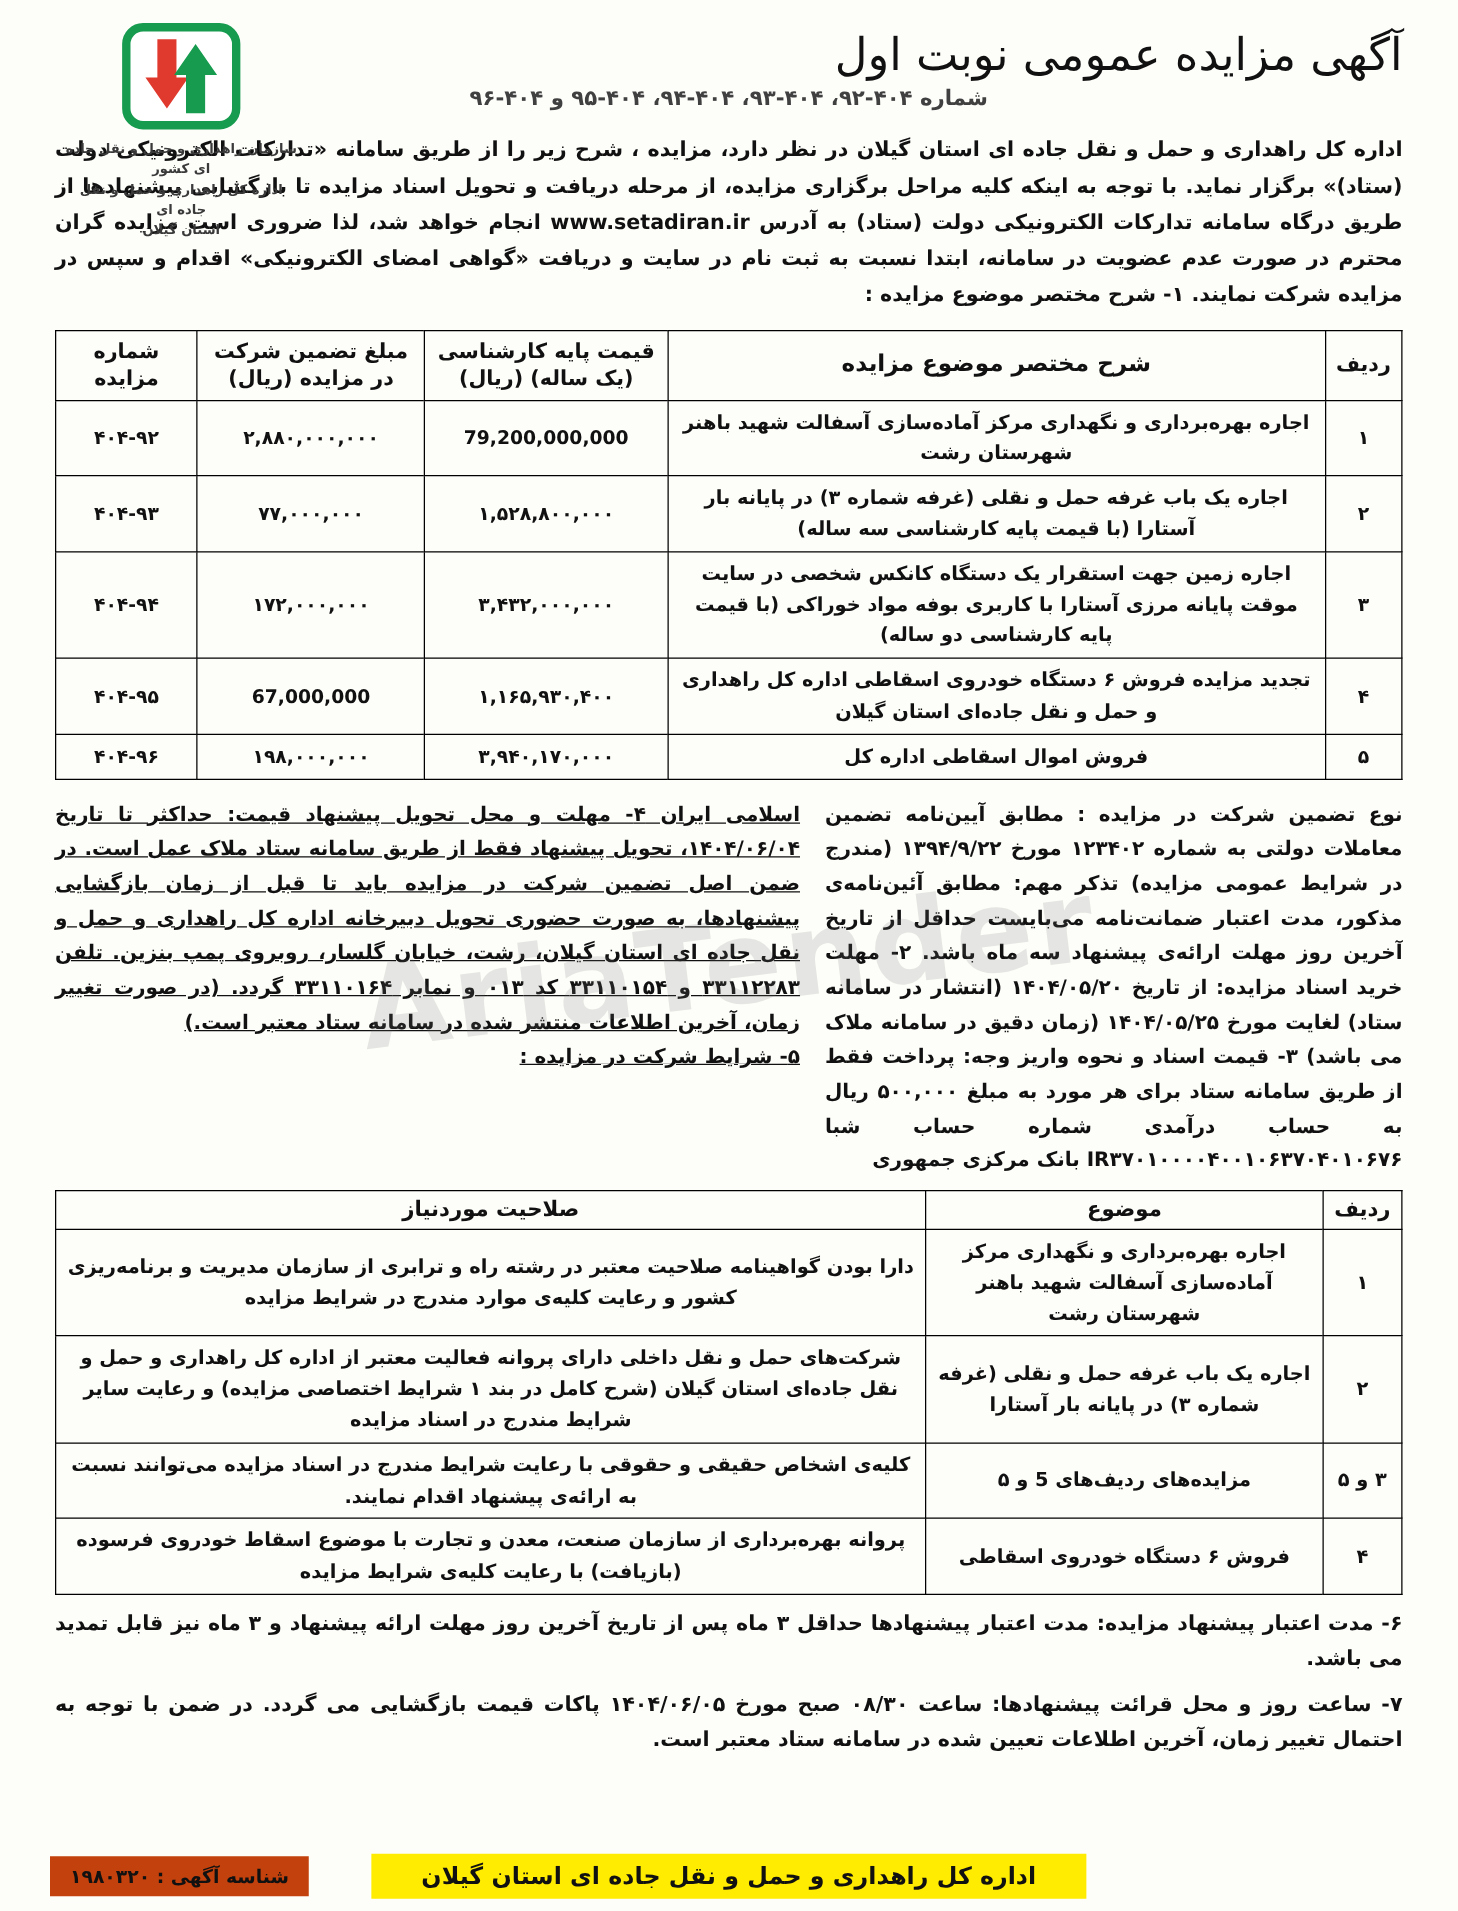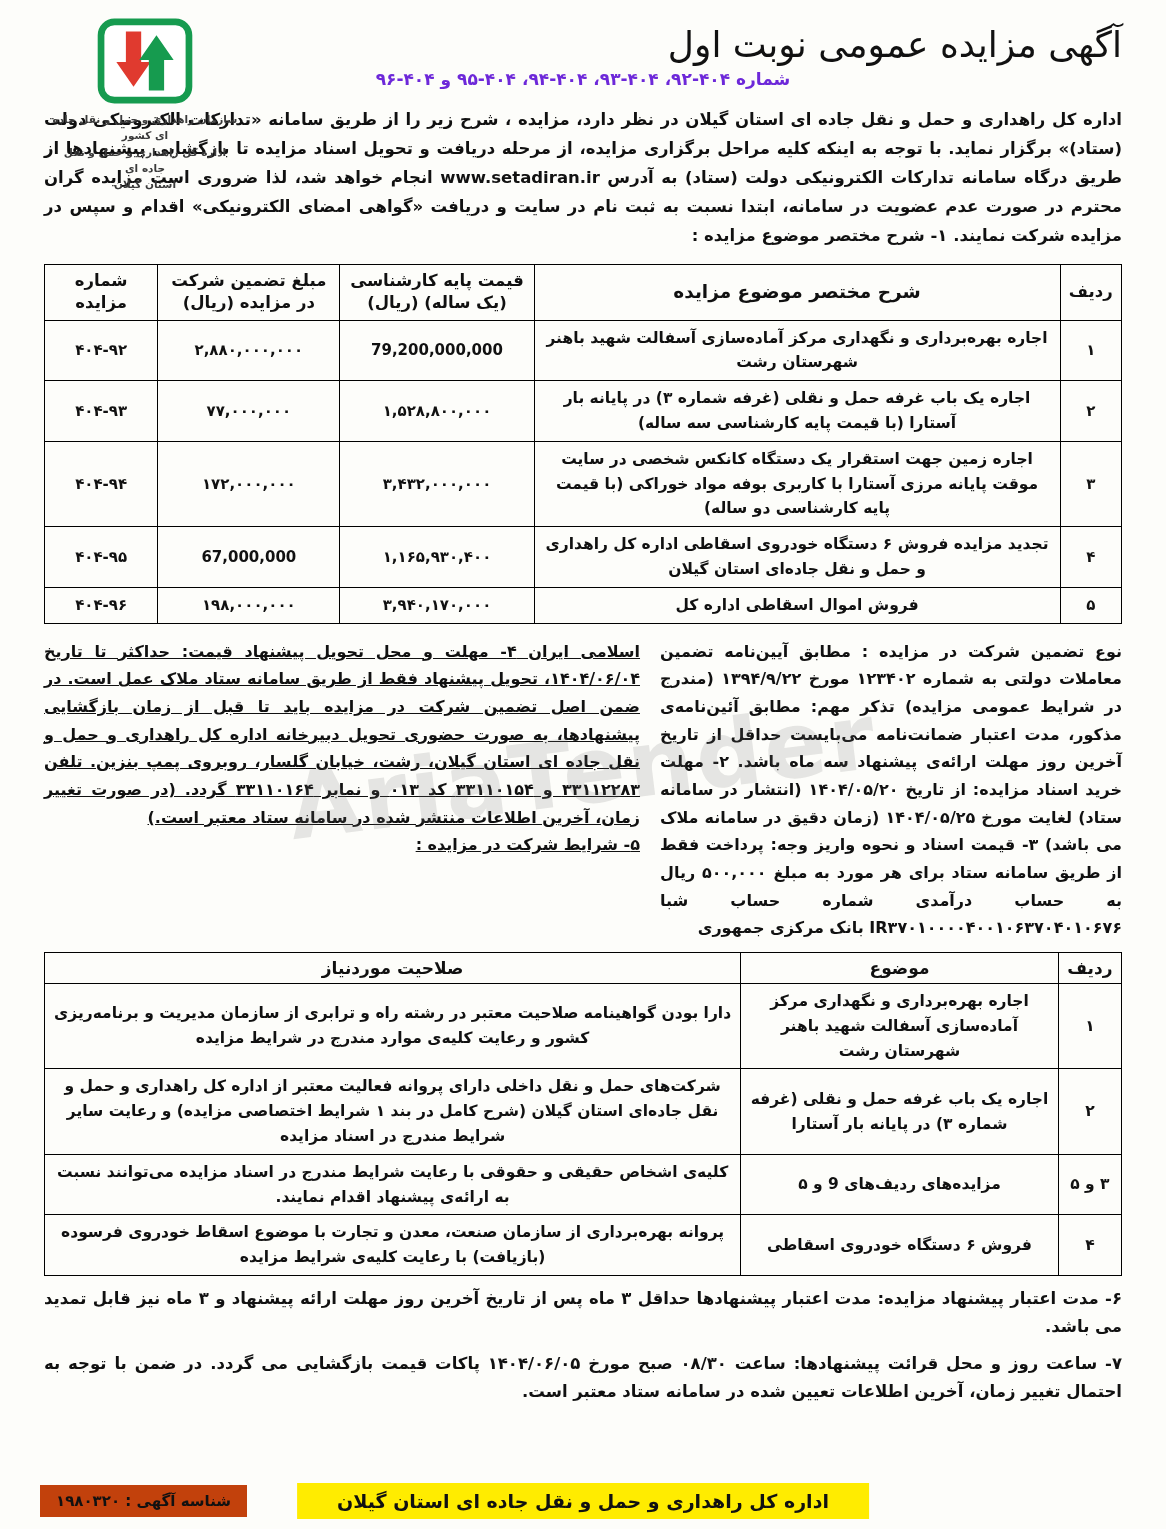--- a/index.html
+++ b/index.html
@@ -13,21 +13,21 @@
     direction: rtl;
     position: relative;
     overflow: hidden;
   }
   .page { position: relative; width: 100%; height: 100%; padding: 16px 44px 0 44px; }
 
   
   .org-block { position: absolute; top: 18px; left: 16px; width: 186px; text-align: center; margin-left: 36px; }
   .org-lines { font-size: 10.5px; line-height: 1.55; color: #3a3a3a; margin-top: 3px; }
   .doc-title { text-align: right; font-size: 36px; font-weight: 400; margin: 8px 0 4px 0; }
-  .doc-numbers { text-align: center; font-size: 17px; color: #6d28d9; margin: 0 0 16px 0; }
+  .doc-numbers { text-align: center; font-size: 17px; color: #404040; margin: 0 0 16px 0; }
 
   
   .intro { font-size: 16.5px; line-height: 1.76; text-align: justify; margin: 4px 0 14px 0; }
 
   
   table { width: 100%; border-collapse: collapse; }
   .t1 th, .t1 td, .t2 th, .t2 td {
     border: 1.7px solid #000;
     padding: 5px 8px;
     text-align: center;
@@ -190,21 +190,21 @@
         <td>اجاره بهره‌برداری و نگهداری مرکز آماده‌سازی آسفالت شهید باهنر شهرستان رشت</td>
         <td>دارا بودن گواهینامه صلاحیت معتبر در رشته راه و ترابری از سازمان مدیریت و برنامه‌ریزی کشور و رعایت کلیه‌ی موارد مندرج در شرایط مزایده</td>
       </tr>
       <tr>
         <td>۲</td>
         <td>اجاره یک باب غرفه حمل و نقلی (غرفه شماره ۳) در پایانه بار آستارا</td>
         <td>شرکت‌های حمل و نقل داخلی دارای پروانه فعالیت معتبر از اداره کل راهداری و حمل و نقل جاده‌ای استان گیلان (شرح کامل در بند ۱ شرایط اختصاصی مزایده) و رعایت سایر شرایط مندرج در اسناد مزایده</td>
       </tr>
       <tr>
         <td>۳ و ۵</td>
-        <td>مزایده‌های ردیف‌های 9 و ۵</td>
+        <td>مزایده‌های ردیف‌های 5 و ۵</td>
         <td>کلیه‌ی اشخاص حقیقی و حقوقی با رعایت شرایط مندرج در اسناد مزایده می‌توانند نسبت به ارائه‌ی پیشنهاد اقدام نمایند.</td>
       </tr>
       <tr>
         <td>۴</td>
         <td>فروش ۶ دستگاه خودروی اسقاطی</td>
         <td>پروانه بهره‌برداری از سازمان صنعت، معدن و تجارت با موضوع اسقاط خودروی فرسوده (بازیافت) با رعایت کلیه‌ی شرایط مزایده</td>
       </tr>
     </tbody>
   </table>
 

